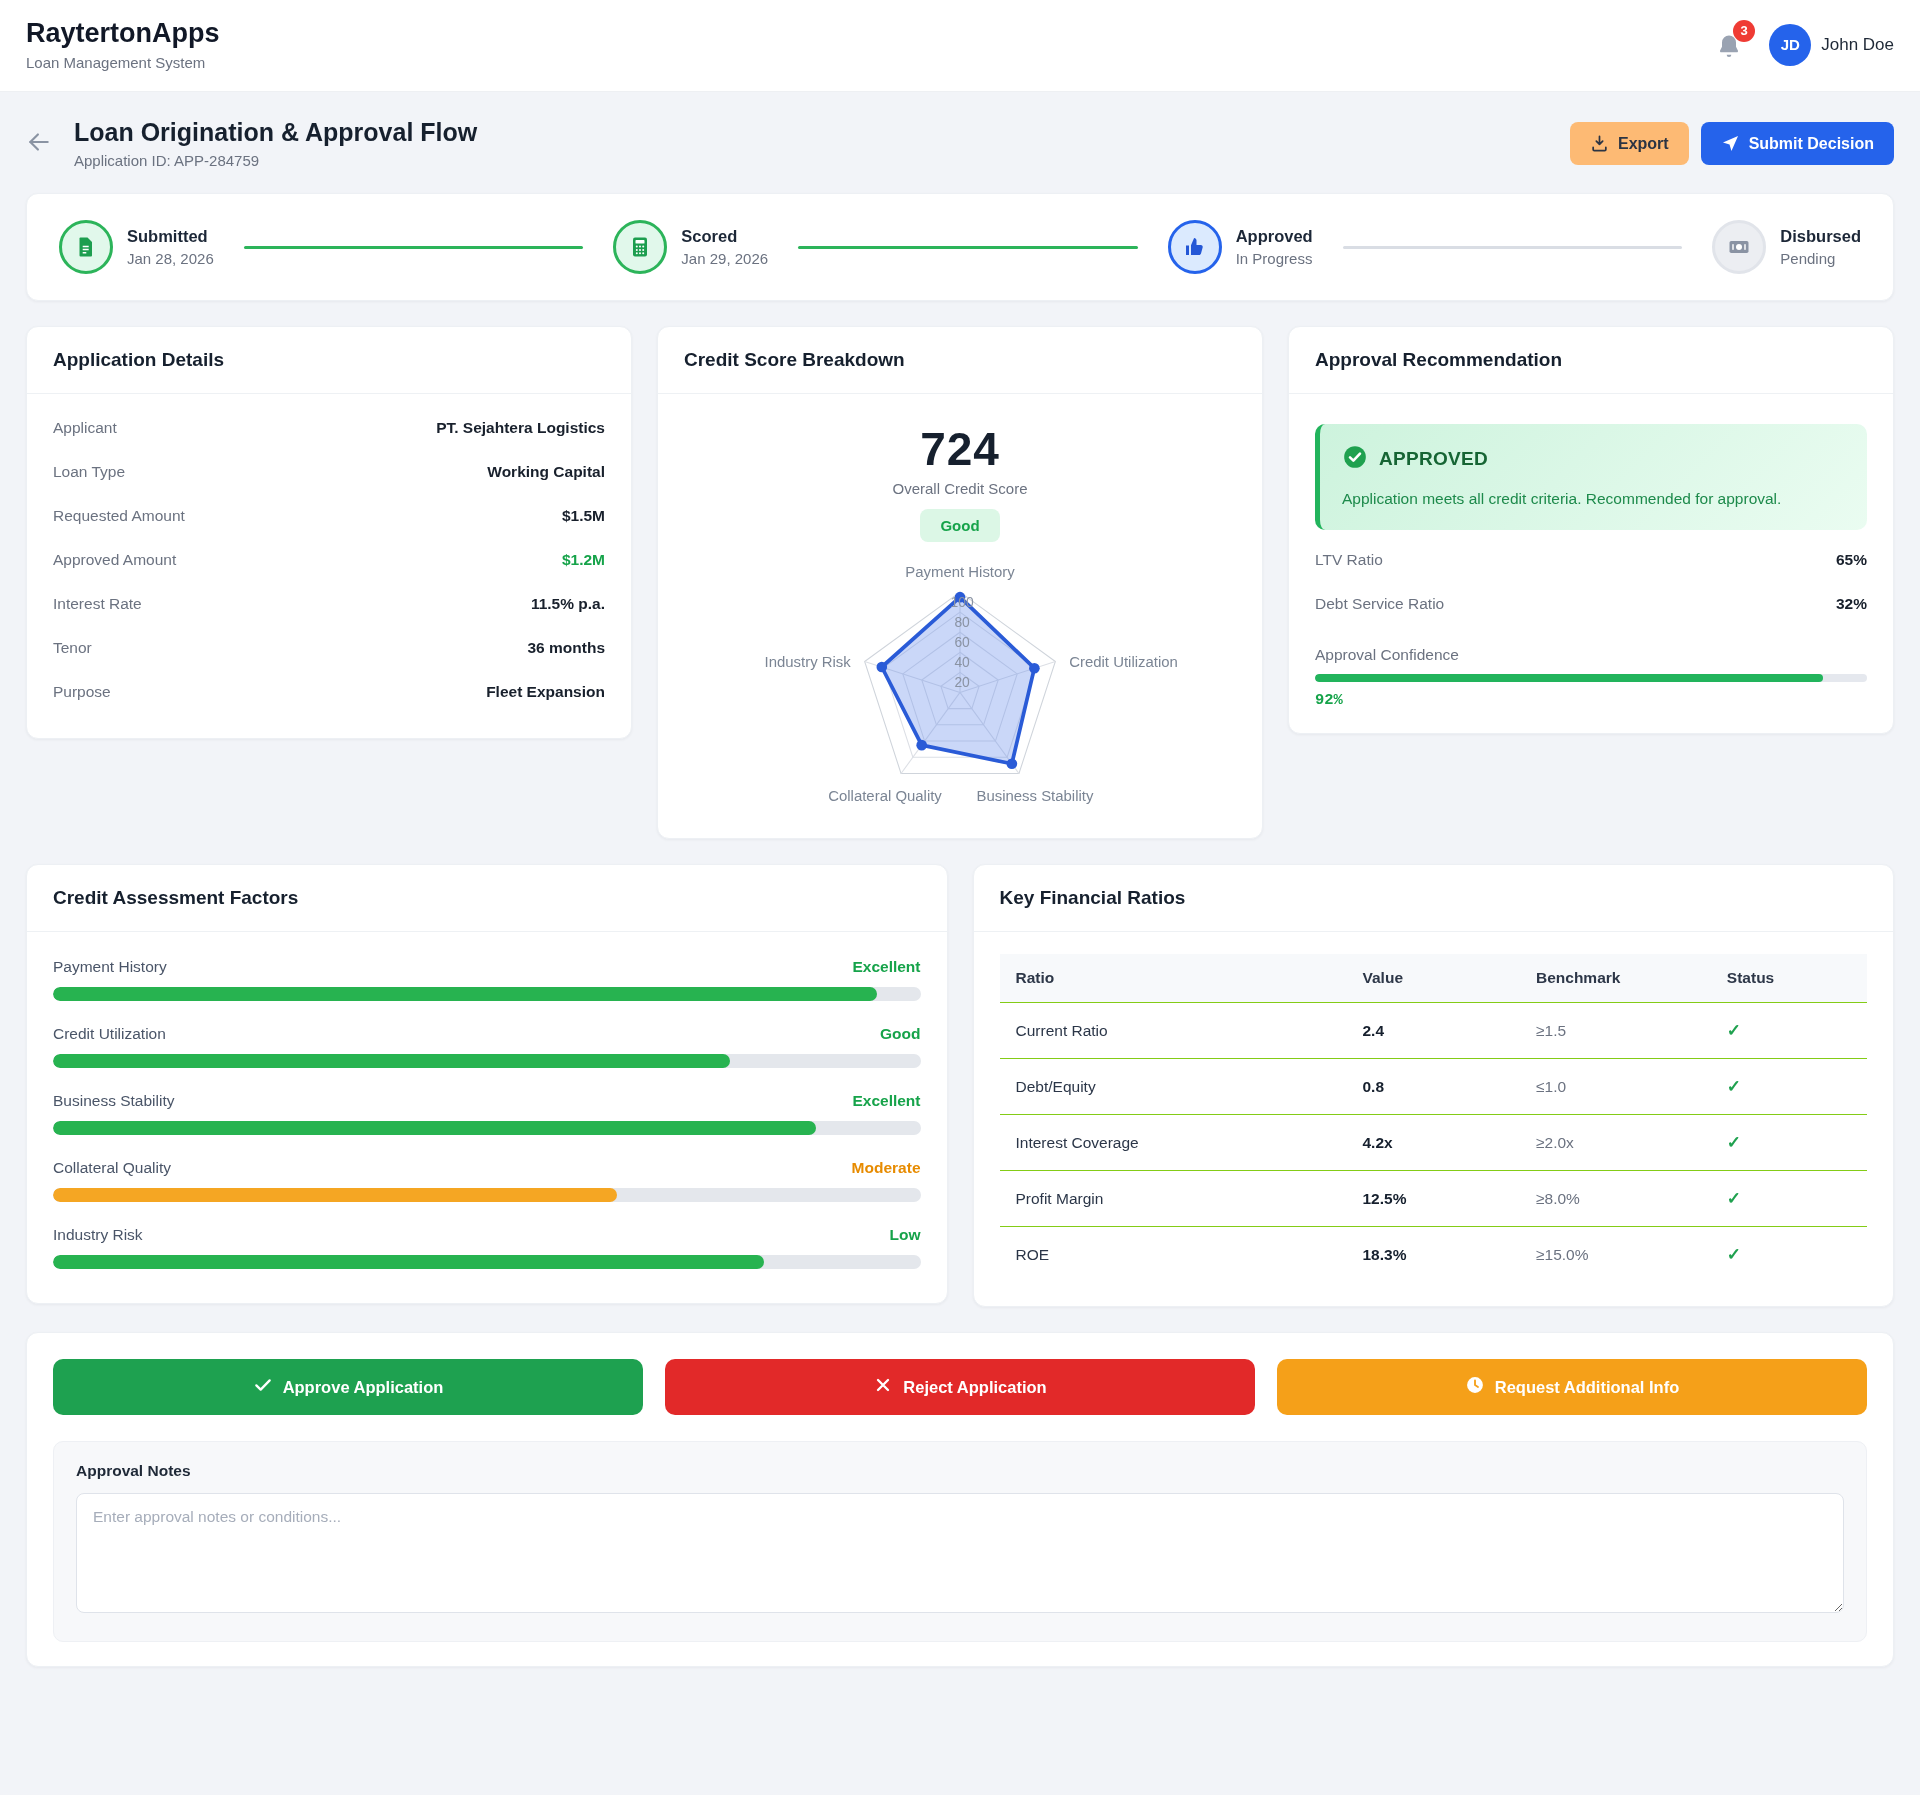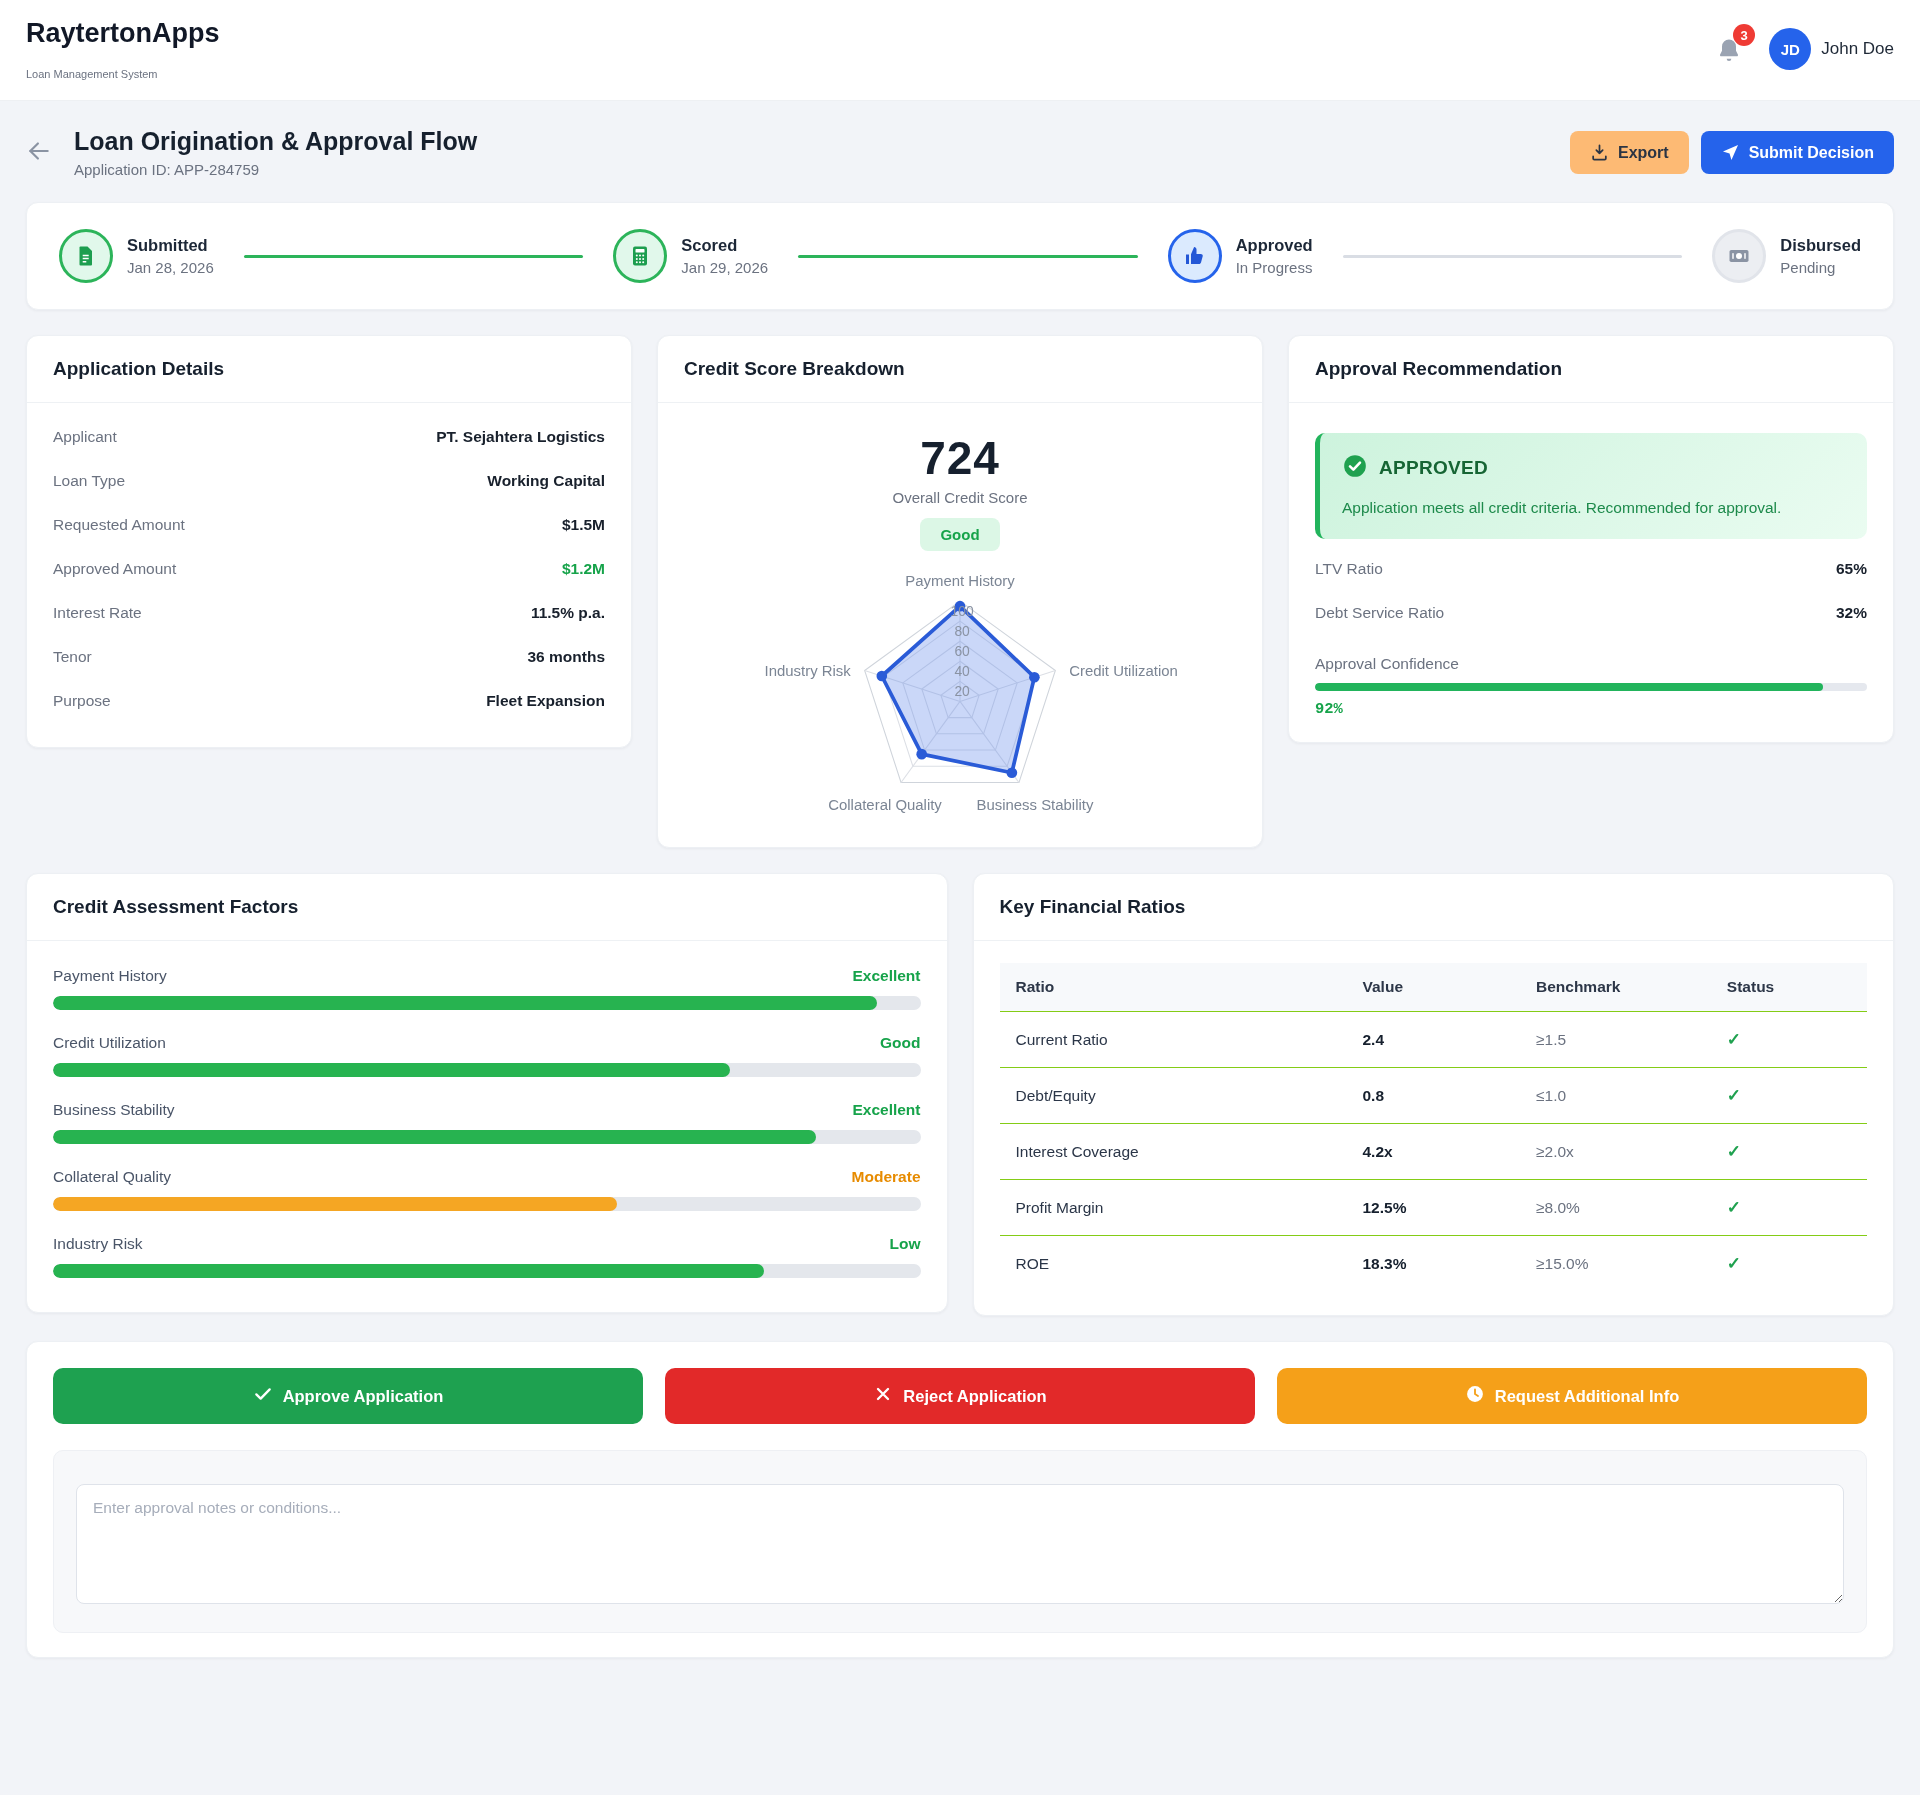--- a/index.html
+++ b/index.html
@@ -10,21 +10,21 @@
     font-family: "Liberation Sans", sans-serif;
     color: #1f2937;
   }
   
   .top-header {
     background: #fff; border-bottom: 1px solid #eef0f3;
     padding: 18px 26px 20px;
     display: flex; justify-content: space-between; align-items: center;
   }
   .app-name { font-size: 27px; font-weight: 700; color: #111827; }
-  .app-sub  { font-size: 11px; color: #6b7280; margin-top: 19px; }
+  .app-sub  { font-size: 15px; color: #6b7280; margin-top: 5px; }
   .header-right { display: flex; align-items: center; gap: 20px; }
   .bell-wrap { position: relative; width: 34px; height: 34px; color: #9aa3b2; cursor: pointer; }
   .bell-wrap svg { width: 28px; height: 28px; margin-top: 4px; }
   .bell-badge {
     position: absolute; top: -8px; right: -6px; min-width: 22px; height: 22px;
     background: #ef3b34; color: #fff; border-radius: 50%;
     font-size: 13px; font-weight: 700; display: grid; place-items: center; padding: 0 4px;
   }
   .user-chip { display: flex; align-items: center; gap: 10px; cursor: pointer; }
   .avatar {
@@ -473,16 +473,17 @@
       </button>
       <button class="action-btn action-request">
         <span><svg viewBox="0 0 24 24">
               <circle cx="12" cy="12" r="9.5" fill="#fff"></circle>
               <path d="M12 6.5V12l3.6 2.3" stroke="#f5a019" stroke-width="2.2" fill="none" stroke-linecap="round" stroke-linejoin="round"></path>
             </svg></span>
         <span>Request Additional Info</span>
       </button>
     </div>
     <div class="notes-panel">
+      <div class="notes-label">Approval Notes</div>
       <textarea placeholder="Enter approval notes or conditions..." style=""></textarea>
     </div>
   </div>
 </section>
 
 </body></html>

